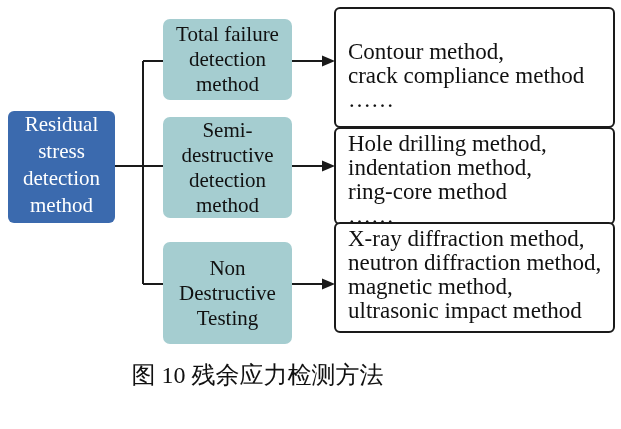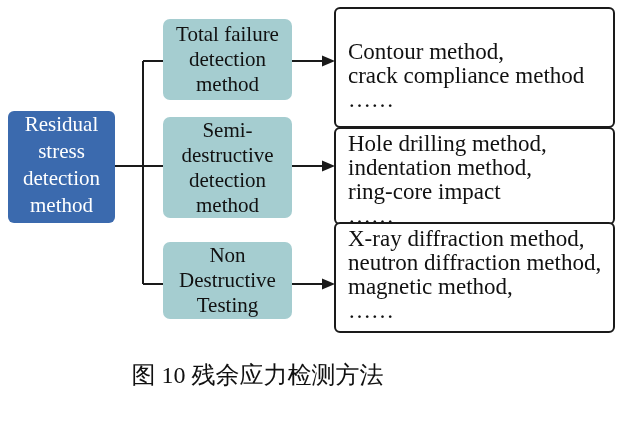--- a/index.html
+++ b/index.html
@@ -12,21 +12,21 @@
   .fig svg{position:absolute;left:0;top:0;z-index:0;}
   .node{position:absolute;z-index:1;box-sizing:border-box;}
   .root{left:8px;top:111px;width:107px;height:112px;background:var(--root-fill);color:var(--root-text);
         border-radius:6px;display:flex;flex-direction:column;align-items:center;
         font-size:21px;line-height:27px;text-align:center;}
   .cat{left:163px;width:129px;background:var(--category-fill);border-radius:7px;
        display:flex;flex-direction:column;justify-content:center;align-items:center;
        font-size:21px;line-height:25px;text-align:center;color:var(--text);}
   .cat1{top:19px;height:81px;}
   .cat2{top:117px;height:101px;}
-  .cat3{top:242px;height:77px;}
+  .cat3{top:242px;height:102px;}
   .mbox{left:334px;width:281px;background:#fff;border:2px solid var(--box-border);border-radius:6px;
         font-size:23px;line-height:24px;padding:4px 8px 0 12px;color:var(--text);overflow:hidden;}
   .m1{top:7px;height:121px;padding-top:31px;}
   .m2{top:117px;height:98px;padding-top:3px;margin-top:10px;}
   .m3{top:222px;height:111px;padding-top:3px;}
   .cap{position:absolute;left:0;width:515px;text-align:center;font-size:24px;line-height:29px;z-index:1;}
   .cap-zh{top:361px;}
   .cap-en{top:391px;}
   .cline{stroke:var(--line);stroke-width:2;fill:none;}
   .ahead{fill:var(--line);stroke:none;}
@@ -84,26 +84,27 @@
 
   <div class="node mbox m1">
     <div>Contour method,</div>
     <div>crack compliance method</div>
     <div>……</div>
   </div>
 
   <div class="node mbox m2">
     <div>Hole drilling method,</div>
     <div>indentation method,</div>
-    <div>ring-core impact</div>
+    <div>ring-core method</div>
     <div>……</div>
   </div>
 
   <div class="node mbox m3">
     <div>X-ray diffraction method,</div>
     <div>neutron diffraction method,</div>
     <div>magnetic method,</div>
+    <div>ultrasonic impact method</div>
     <div>……</div>
   </div>
 
   <div class="cap cap-zh">图 10 残余应力检测方法</div>
 
 </div>
 
 </body></html>

